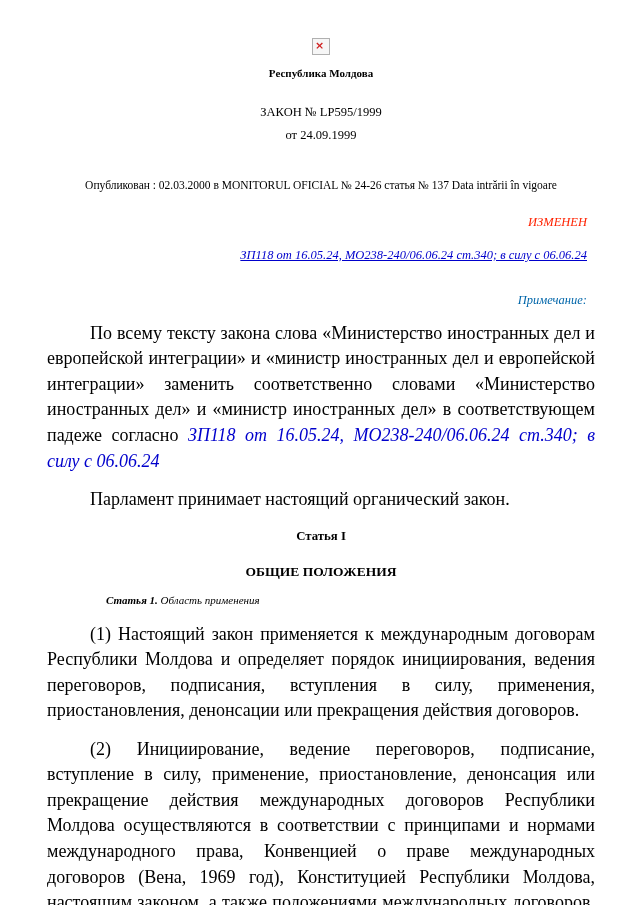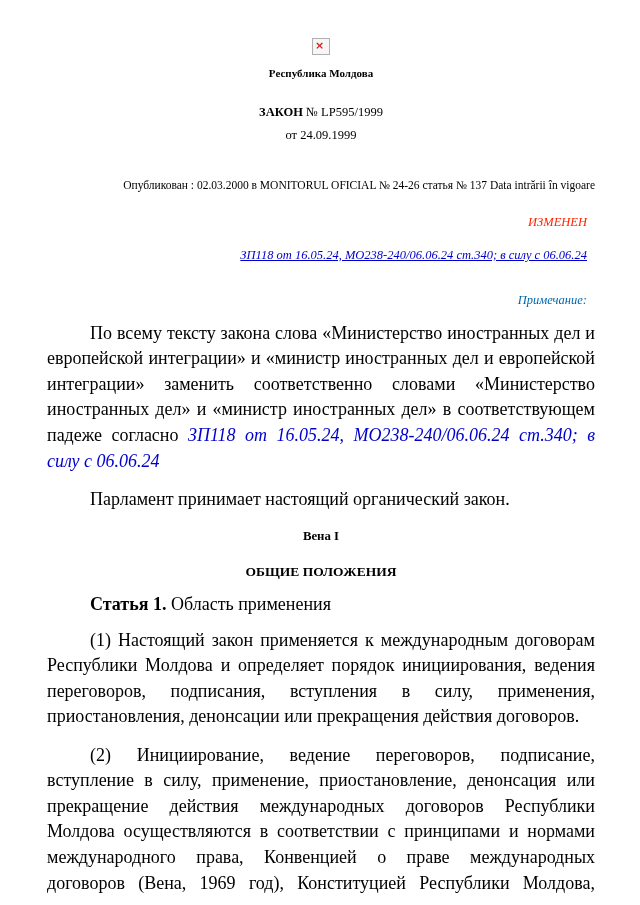--- a/index.html
+++ b/index.html
@@ -50,35 +50,35 @@
   }
   .parliament {
     margin-top: 14px;
     font-size: 16px;
     letter-spacing: 0.5px;
   }
   .law-line {
     margin-top: 26px;
     font-size: 12.5px;
   }
-  .law-line .law-label { font-weight: bold; }
+  .law-line .law-label { font-weight: normal; }
   .law-date {
     margin-top: 8px;
     font-size: 12.5px;
   }
   .doc-title {
     margin-top: 28px;
     font-weight: bold;
     font-size: 14.5px;
     line-height: 1.45;
   }
   .published {
     margin-top: 36px;
     font-size: 11.5px;
-    text-align: right;
+    text-align: center;
   }
 
   .amend-block {
     margin-left: 44px;
     margin-right: 8px;
     text-align: right;
   }
   .amended-label {
     margin-top: 24px;
     font-style: italic;
@@ -120,24 +120,25 @@
     margin-top: 16px;
     font-weight: bold;
     font-size: 12.8px;
   }
   .chapter-title {
     margin-top: 20px;
     font-weight: bold;
     font-size: 13.5px;
   }
   .article-line {
-    margin: 0;
+    margin: 16px;
     margin-top: 14px;
-    font-size: 18px;
+    font-size: 11px;
     text-indent: 43px;
+    font-style: italic;
   }
   .article-line .art-label { font-weight: bold; }
 </style>
 </head>
 <body>
 
 <div class="page">
 
   <div class="center">
     <span class="broken-img"><span class="bx">×</span></span>
@@ -157,21 +158,21 @@
   <div class="amend-block">
     <div class="amended-label">ИЗМЕНЕН</div>
     <a class="amend-link">ЗП118 от 16.05.24, МО238-240/06.06.24 ст.340; в силу с 06.06.24</a>
     <div class="note-label">Примечание:</div>
   </div>
 
   <p class="body-text"><span>По всему тексту закона слова «Министерство иностранных дел и европейской интеграции» и «министр иностранных дел и европейской интеграции» заменить соответственно словами «Министерство иностранных дел» и «министр иностранных дел» в соответствующем падеже согласно </span><span class="note-ref">ЗП118 от 16.05.24, МО238-240/06.06.24 ст.340; в силу с 06.06.24</span></p>
 
   <p class="body-text intro">Парламент принимает настоящий органический закон.</p>
 
-  <div class="center chapter">Вена I</div>
+  <div class="center chapter">Статья I</div>
   <div class="center chapter-title">ОБЩИЕ ПОЛОЖЕНИЯ</div>
 
   <p class="article-line"><span class="art-label">Статья 1.</span><span> Область применения</span></p>
 
   <p class="body-text">(1) Настоящий закон применяется к международным договорам Республики Молдова и определяет порядок инициирования, ведения переговоров, подписания, вступления в силу, применения, приостановления, денонсации или прекращения действия договоров.</p>
 
   <p class="body-text">(2) Инициирование, ведение переговоров, подписание, вступление в силу, применение, приостановление, денонсация или прекращение действия международных договоров Республики Молдова осуществляются в соответствии с принципами и нормами международного права, Конвенцией о праве международных договоров (Вена, 1969 год), Конституцией Республики Молдова, настоящим законом, а также положениями международных договоров, стороной которых является Республика Молдова.</p>
 
 </div>
 

